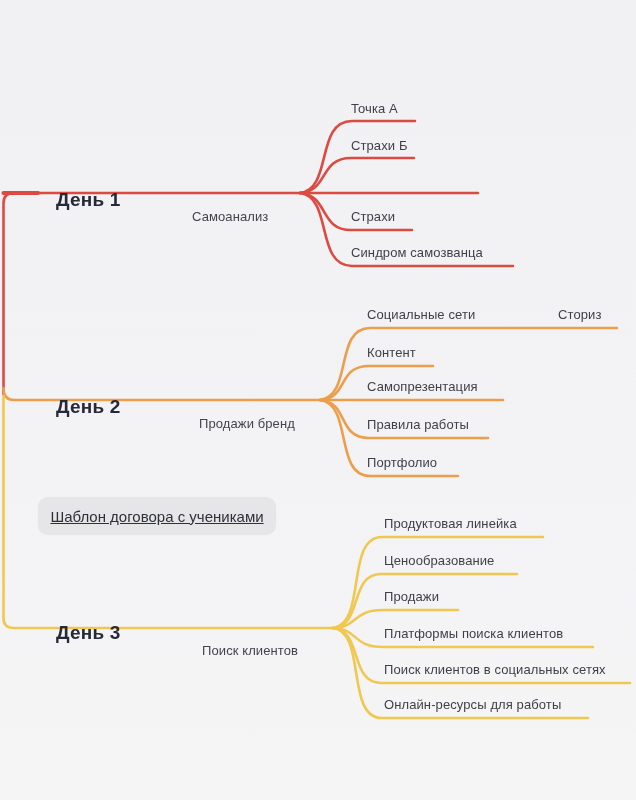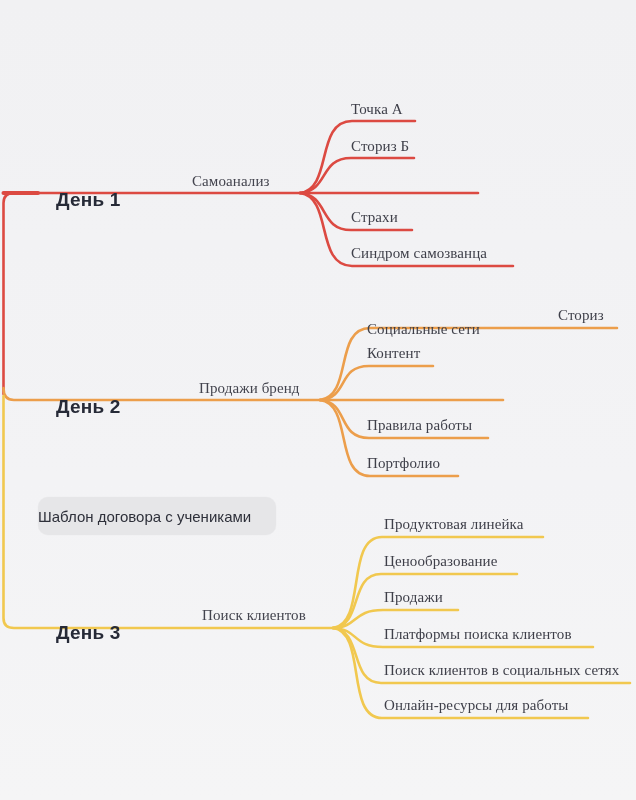--- a/index.html
+++ b/index.html
@@ -8,46 +8,46 @@
     width:636px;height:800px;
     margin:0 auto;
     background:linear-gradient(180deg,#f1f1f3 0%,#f3f3f5 60%,#f5f5f6 100%);
     overflow:hidden;
     font-family:"Liberation Sans", sans-serif;
   }
   .stage svg{position:absolute;left:0;top:0;}
   .lbl{
     position:absolute;
     white-space:nowrap;
-    font-size:15px;
+    font-size:13px;
     line-height:18px;
     color:#3e3f49;
     letter-spacing:.1px;
-    font-family:Liberation Serif, serif;
   }
   .day-lbl{
     position:absolute;
     white-space:nowrap;
     font-size:19px;
     line-height:20px;
     font-weight:700;
     color:#262a37;
     letter-spacing:.2px;
     margin-top:29px;
   }
-  .topic-lbl{color:#43444e;}
+  .topic-lbl{color:#43444e;margin-top:36px;}
   .note-box{
     position:absolute;
     left:38px;top:497px;
     width:238px;height:38px;
     background:#e6e6e8;
     border-radius:10px;
-    display:flex;align-items:center;
+    display:flex;align-items:center;justify-content:center;
     font-size:15px;color:#2e303a;
     box-shadow:0 0 0 0.5px rgba(0,0,0,0.02);
+    text-decoration:underline;
   }
 </style>
 </head>
 <body>
 
 <div class="stage">
 
   <svg width="636" height="800" viewBox="0 0 636 800" fill="none">
 
     <g stroke-width="2.6" stroke-linecap="round" stroke="#dc4a42">
@@ -76,29 +76,30 @@
       <path d="M333,628 C359,627 352,610 383,610 H458"></path>
       <path d="M333,628 C359,629 352,647 383,647 H593"></path>
       <path d="M333,628 C363,630 349,683 381,683 H630"></path>
       <path d="M333,628 C367,632 345,718 382,718 H588"></path>
     </g>
   </svg>
 
   <div class="day-lbl" style="left:56px;top:161px">День 1</div>
   <div class="lbl topic-lbl" style="left:192px;top:172px">Самоанализ</div>
   <div class="lbl" style="left:351px;top:100px">Точка А</div>
-  <div class="lbl" style="left:351px;top:137px">Сториз Б</div>
+  <div class="lbl" style="left:351px;top:137px">Страхи Б</div>
   <div class="lbl" style="left:351px;top:208px">Страхи</div>
   <div class="lbl" style="left:351px;top:244px">Синдром самозванца</div>
 
   <div class="day-lbl" style="left:56px;top:368px">День 2</div>
   <div class="lbl topic-lbl" style="left:199px;top:379px">Продажи бренд</div>
-  <div class="lbl" style="left:367px;top:320px">Социальные сети</div>
+  <div class="lbl" style="left:367px;top:306px">Социальные сети</div>
   <div class="lbl" style="left:558px;top:306px">Сториз</div>
   <div class="lbl" style="left:367px;top:344px">Контент</div>
+  <div class="lbl" style="left:367px;top:378px">Самопрезентация</div>
   <div class="lbl" style="left:367px;top:416px">Правила работы</div>
   <div class="lbl" style="left:367px;top:454px">Портфолио</div>
 
   <div class="note-box">
     <span>Шаблон договора с учениками</span>
   </div>
 
   <div class="day-lbl" style="left:56px;top:594px">День 3</div>
   <div class="lbl topic-lbl" style="left:202px;top:606px">Поиск клиентов</div>
   <div class="lbl" style="left:384px;top:552px">Ценообразование</div>

